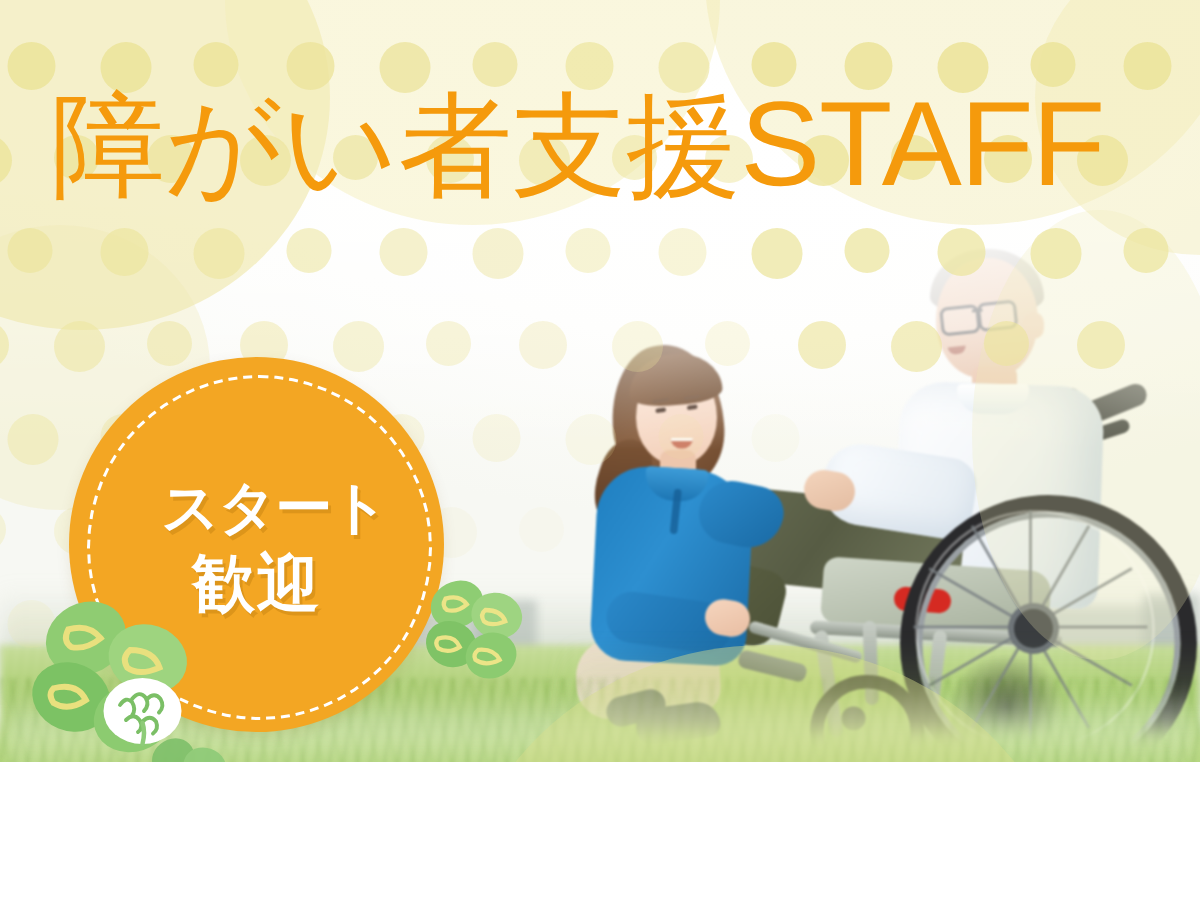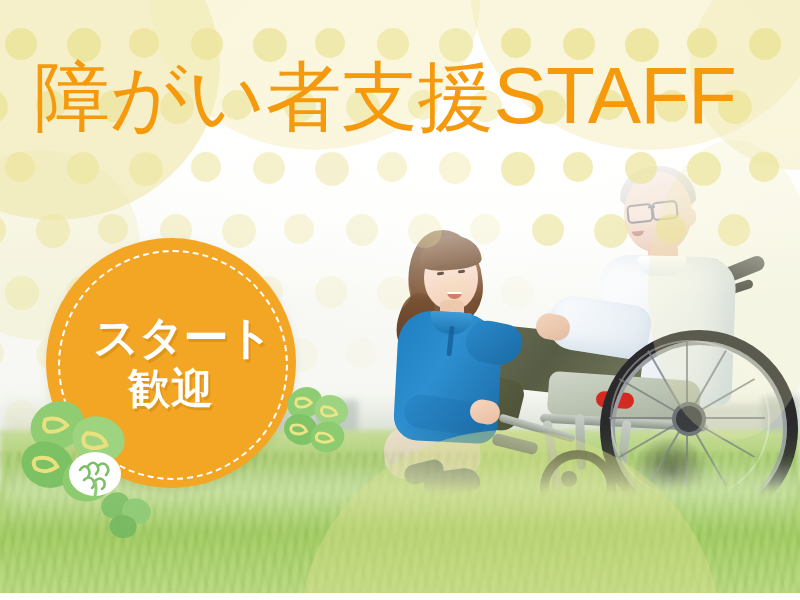--- a/index.html
+++ b/index.html
@@ -5,21 +5,21 @@
 <style>
   html,body{margin:0;padding:0;background:#ffffff;}
   body{
     font-family:"Liberation Sans","DejaVu Sans",sans-serif;
     -webkit-font-smoothing:antialiased;
   }
 
   
   #banner{
     position:relative;
-    width:800px;height:593px;
+    width:800px;height:508px;
     overflow:hidden;
     background:#ffffff;
   }
 
   
   .photo{position:absolute;inset:0;overflow:hidden;}
 
   
   .sky{
     position:absolute;left:0;top:0;width:800px;height:470px;
@@ -337,21 +337,21 @@
     display:flex;flex-direction:column;align-items:center;justify-content:center;
     gap:2px;
     color:#ffffff;
     font-family:"DejaVu Sans","Liberation Sans",sans-serif;
     font-weight:bold;
     text-shadow:2px 3px 0 rgba(196,128,16,.45);
     letter-spacing:1px;
     user-select:none;
   }
   .bt-l1{font-size:42px;line-height:48px;}
-  .bt-l2{font-size:45px;line-height:50px;letter-spacing:-1px;margin-left:24px;}
+  .bt-l2{font-size:38px;line-height:50px;letter-spacing:-1px;margin-left:24px;}
   .bt-l3{font-size:42px;line-height:48px;}
 
   
   .clover{position:absolute;}
   .cl-left{left:14px;top:396px;width:118px;height:108px;}
   .cl-right{left:278px;top:382px;width:76px;height:74px;}
   .cl-small{left:96px;top:486px;width:58px;height:54px;}
   .cl-flower{left:64px;top:444px;width:62px;height:58px;}
 
   

